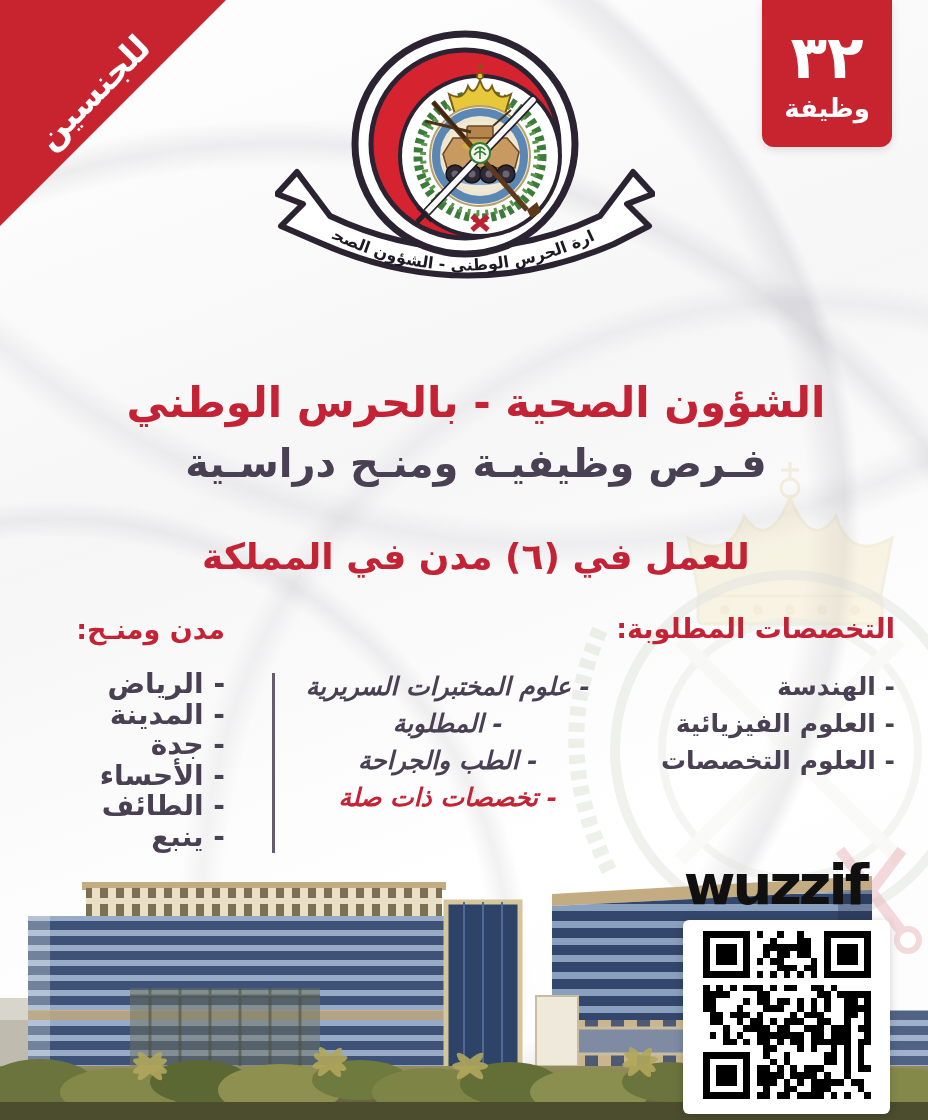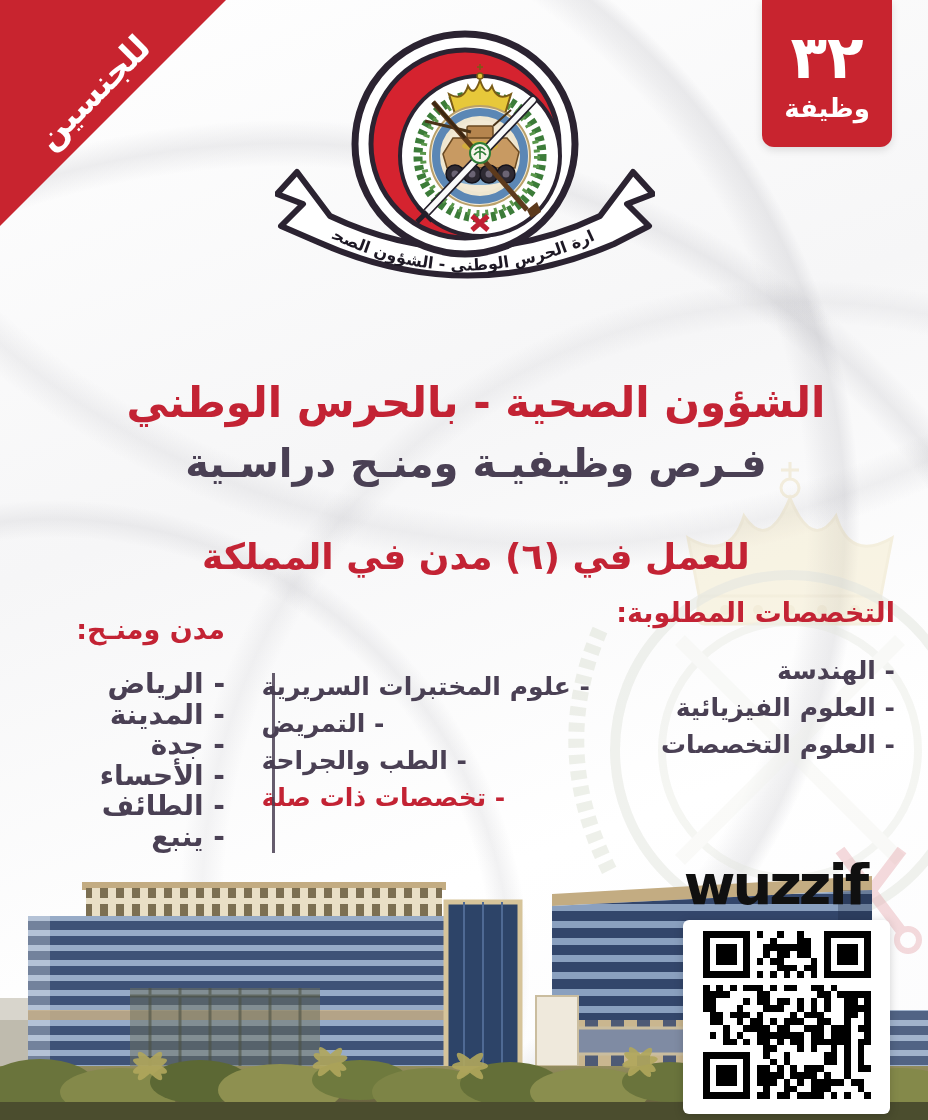--- a/index.html
+++ b/index.html
@@ -38,22 +38,22 @@
   
   .emblem{position:absolute;left:275px;top:26px;z-index:4;}
 
   
   .title,.subtitle,.tagline{position:absolute;left:0;width:100%;text-align:center;direction:rtl;z-index:4;margin:12px;}
   .title{top:366px;font-size:42px;font-weight:bold;color:#c32334;}
   .subtitle{top:428px;font-size:40px;font-weight:bold;color:#4a4054;}
   .tagline{top:524px;font-size:36px;font-weight:bold;color:#c32334;}
 
   
-  .spec-right{position:absolute;top:596px;right:33px;direction:rtl;text-align:right;z-index:4;}
-  .spec-mid{position:absolute;top:668px;right:338px;direction:rtl;text-align:left;z-index:4;}
+  .spec-right{position:absolute;top:612px;right:33px;direction:rtl;text-align:right;z-index:4;}
+  .spec-mid{position:absolute;top:668px;right:338px;direction:rtl;text-align:center;z-index:4;font-style:italic;}
   .cities{position:absolute;top:613px;right:703px;direction:rtl;text-align:right;z-index:4;}
   .col-heading{font-size:27px;font-weight:bold;color:#c32334;line-height:34px;margin:0;}
   ul.col-list{list-style:none;margin:22px 0 0 0;padding:0;}
   .spec-right li,.spec-mid li{font-size:25px;font-weight:bold;color:#4a4054;line-height:37px;white-space:nowrap;}
   .spec-mid ul.col-list{margin-top:0;}
   .cities li{font-size:28px;font-weight:bold;color:#4a4054;line-height:30.5px;white-space:nowrap;}
   li.accent{color:#c32334;}
   .v-divider{position:absolute;left:272px;top:673px;width:3px;height:180px;background:#4a4054;opacity:.85;z-index:4;}
 
   
@@ -191,21 +191,21 @@
     <ul class="col-list">
       <li>- الهندسة</li>
       <li>- العلوم الفيزيائية</li>
       <li>- العلوم التخصصات</li>
     </ul>
   </div>
 
   <div class="spec-mid">
     <ul class="col-list">
       <li>- علوم المختبرات السريرية</li>
-      <li>- التمريض</li>
+      <li>- المطلوبة</li>
       <li>- الطب والجراحة</li>
       <li class="accent">- تخصصات ذات صلة</li>
     </ul>
   </div>
 
   <div class="cities">
     <p class="col-heading">مدن ومنـح:</p>
     <ul class="col-list">
       <li>- الرياض</li>
       <li>- المدينة</li>

